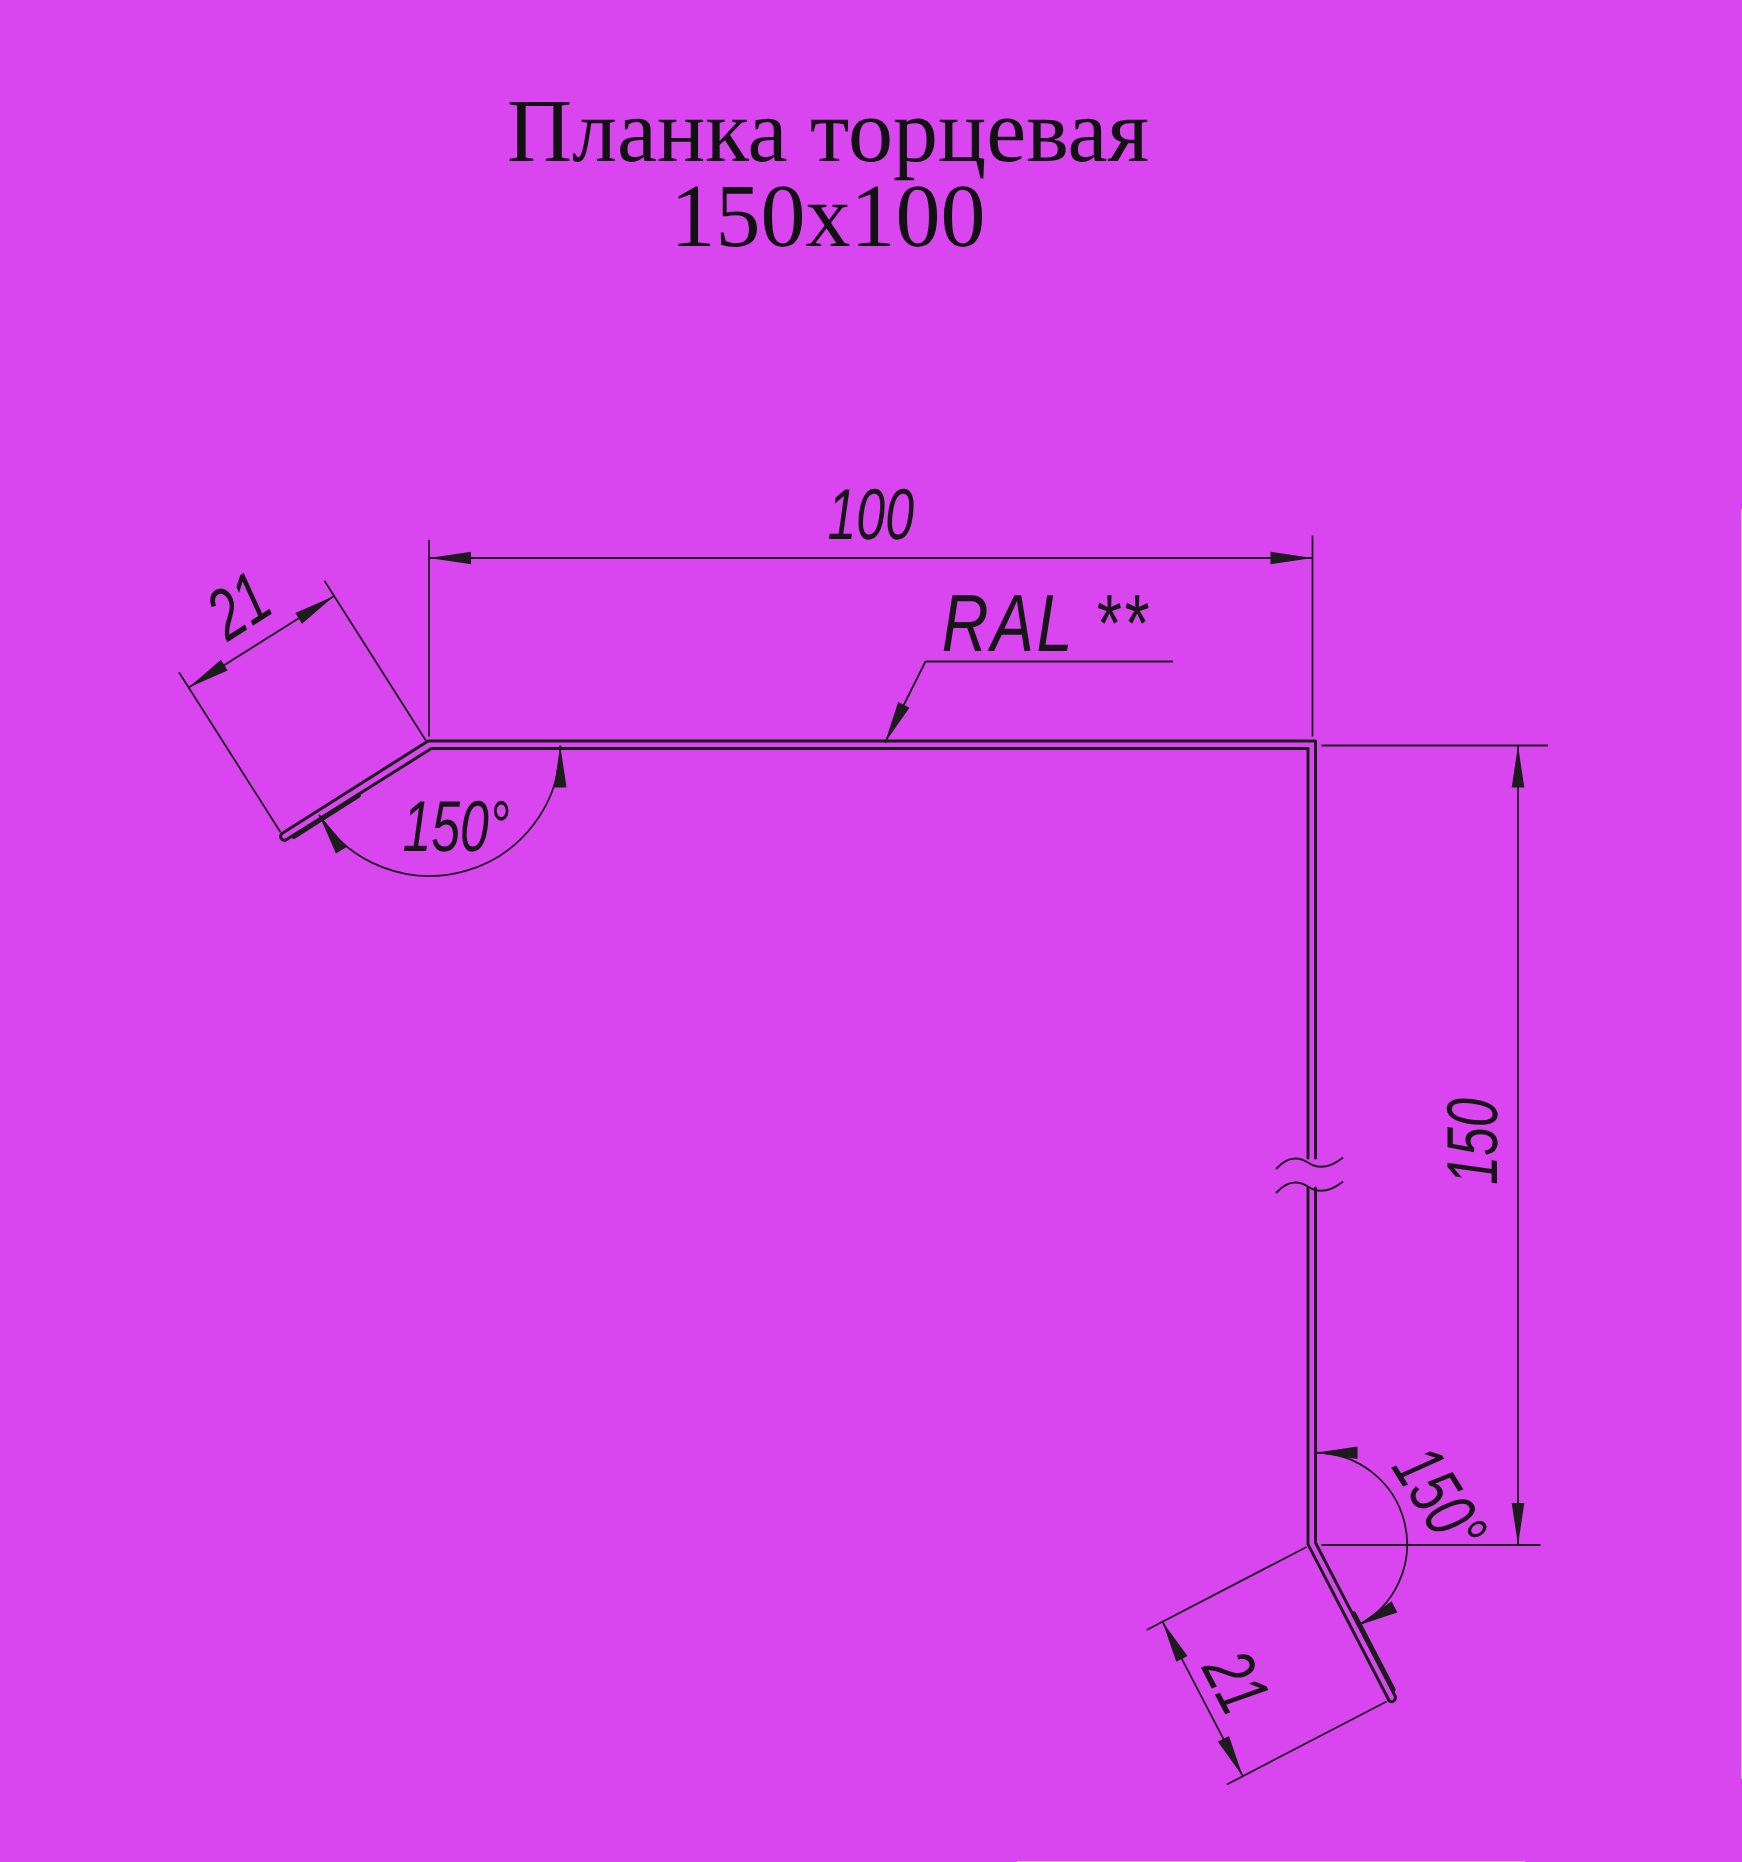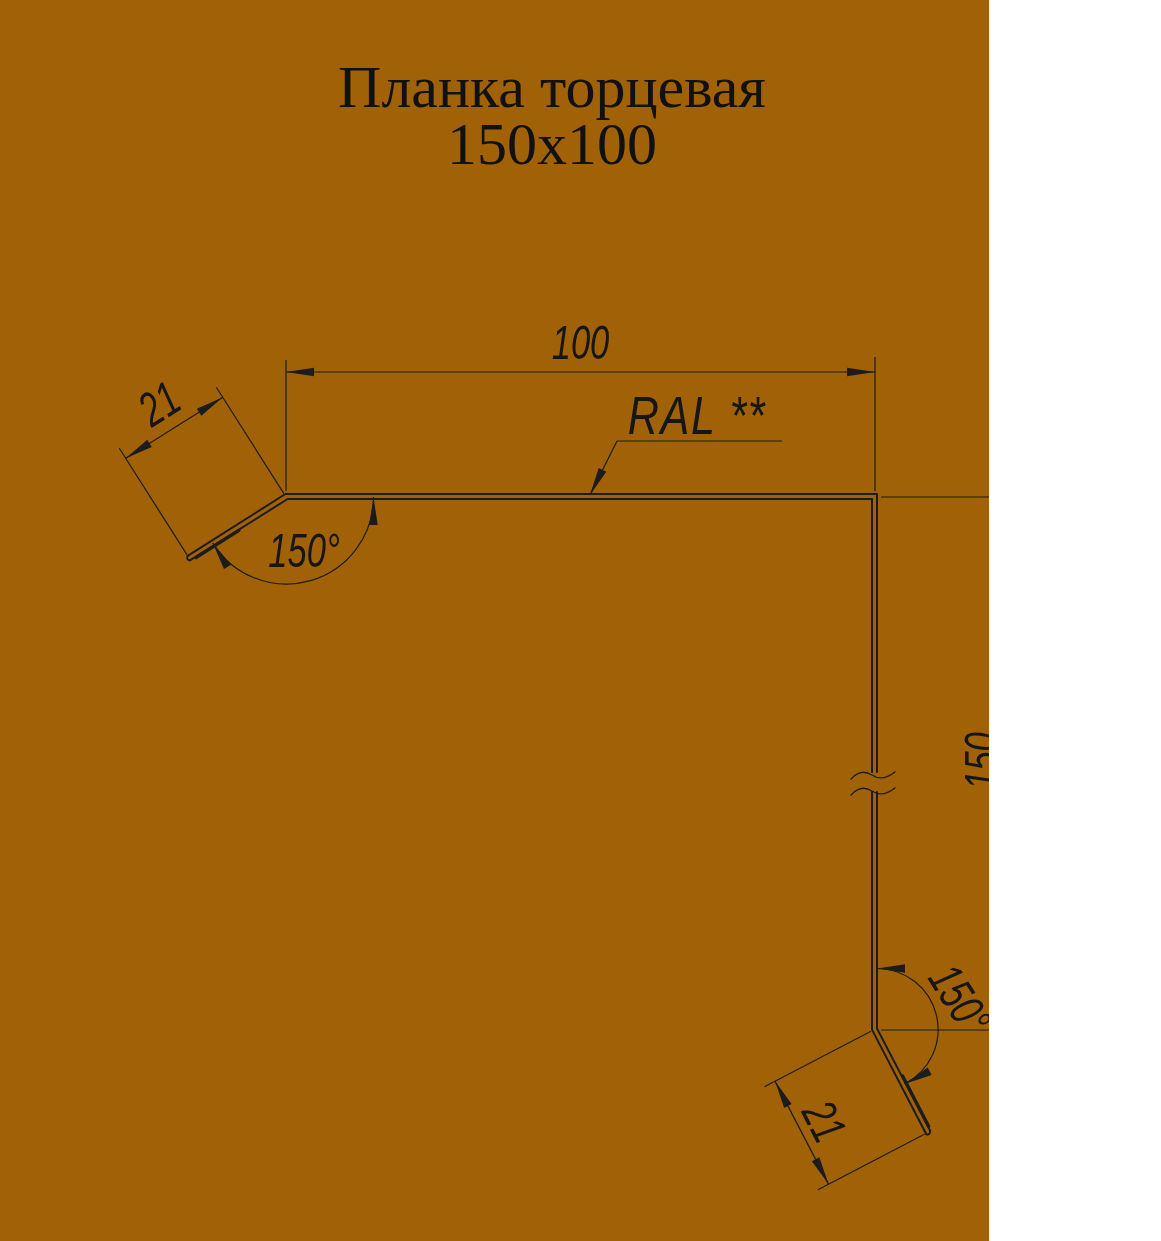--- a/index.html
+++ b/index.html
@@ -2,23 +2,23 @@
 <html><head>
 <meta charset="utf-8">
 <style>
   html, body {
     margin: 0;
     padding: 0;
     background: #ffffff;
   }
   .page {
     position: relative;
-    width: 989px;
+    width: 1161px;
     height: 1241px;
-    background: #a16207;
+    background: #d946ef;
     overflow: hidden;
   }
   svg { display: block; }
   .profile {
     stroke: #1c1c1c;
     stroke-width: 2;
     fill: none;
     stroke-linejoin: round;
     stroke-linecap: round;
   }

